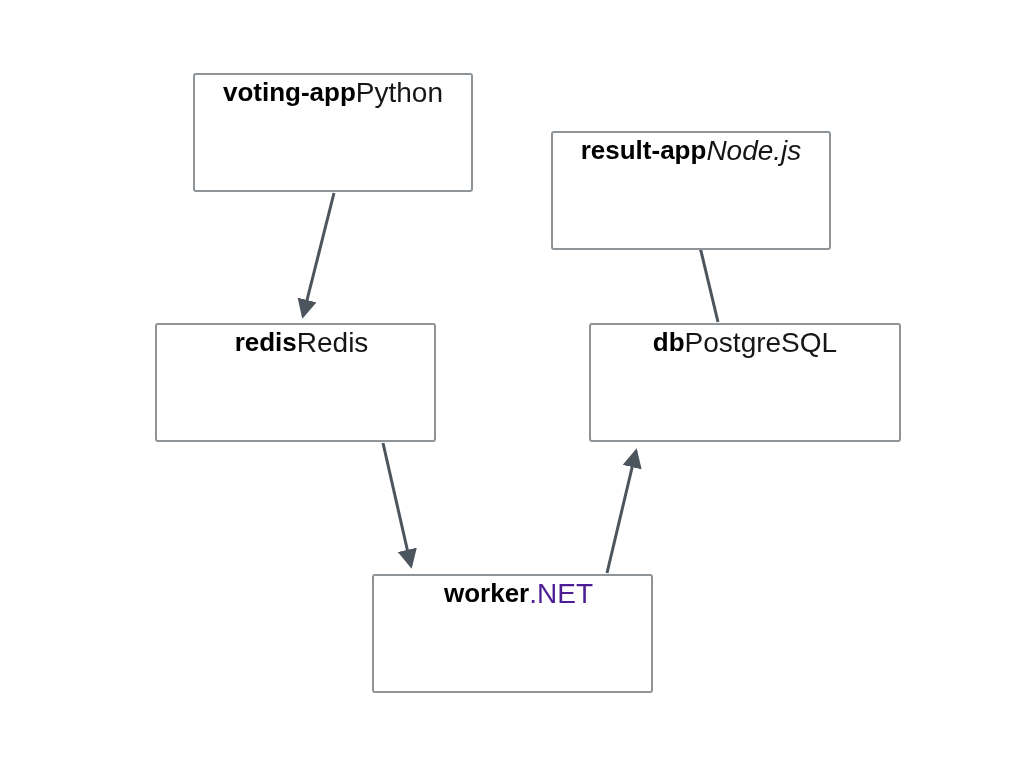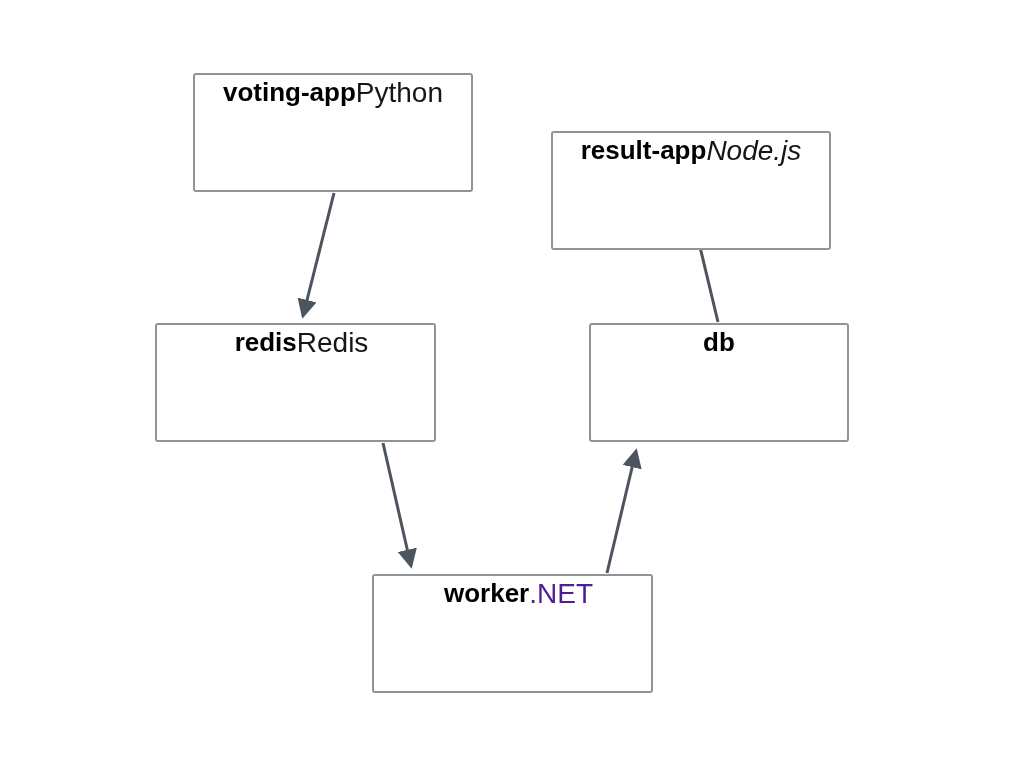--- a/index.html
+++ b/index.html
@@ -72,21 +72,22 @@
         <span class="node-subtitle" style="color: rgb(22, 22, 22);">Python</span>
       </div>
       <div class="node" style="left: 551px; top: 87px; width: 280px; height: 119px; border-color: rgb(143, 148, 153); margin-top: 44px;">
         <span class="node-title" style="color: rgb(0, 0, 0);">result-app</span>
         <span class="node-subtitle" style="color: rgb(22, 22, 22); font-style: italic;">Node.js</span>
       </div>
       <div class="node" style="left: 155px; top: 323px; width: 281px; height: 119px; border-color: rgb(143, 148, 153); padding-left: 12px;">
         <span class="node-title" style="color: rgb(0, 0, 0);">redis</span>
         <span class="node-subtitle" style="color: rgb(22, 22, 22);">Redis</span>
       </div>
-      <div class="node" style="left: 589px; top: 323px; width: 260px; height: 119px; border-color: rgb(143, 148, 153);">
+      <div class="node" style="left: 589px; top: 323px; width: 312px; height: 119px; border-color: rgb(143, 148, 153);">
         <span class="node-title" style="color: rgb(0, 0, 0);">db</span>
+        <span class="node-subtitle" style="color: rgb(22, 22, 22);">PostgreSQL</span>
       </div>
       <div class="node" style="left: 372px; top: 574px; width: 281px; height: 119px; border-color: rgb(143, 148, 153);">
         <span class="node-title" style="color: rgb(0, 0, 0); margin-left: 12px;">worker</span>
         <span class="node-subtitle" style="color: #4c1d95;">.NET</span>
       </div>
     </div>
 </div>
 
 </body></html>

